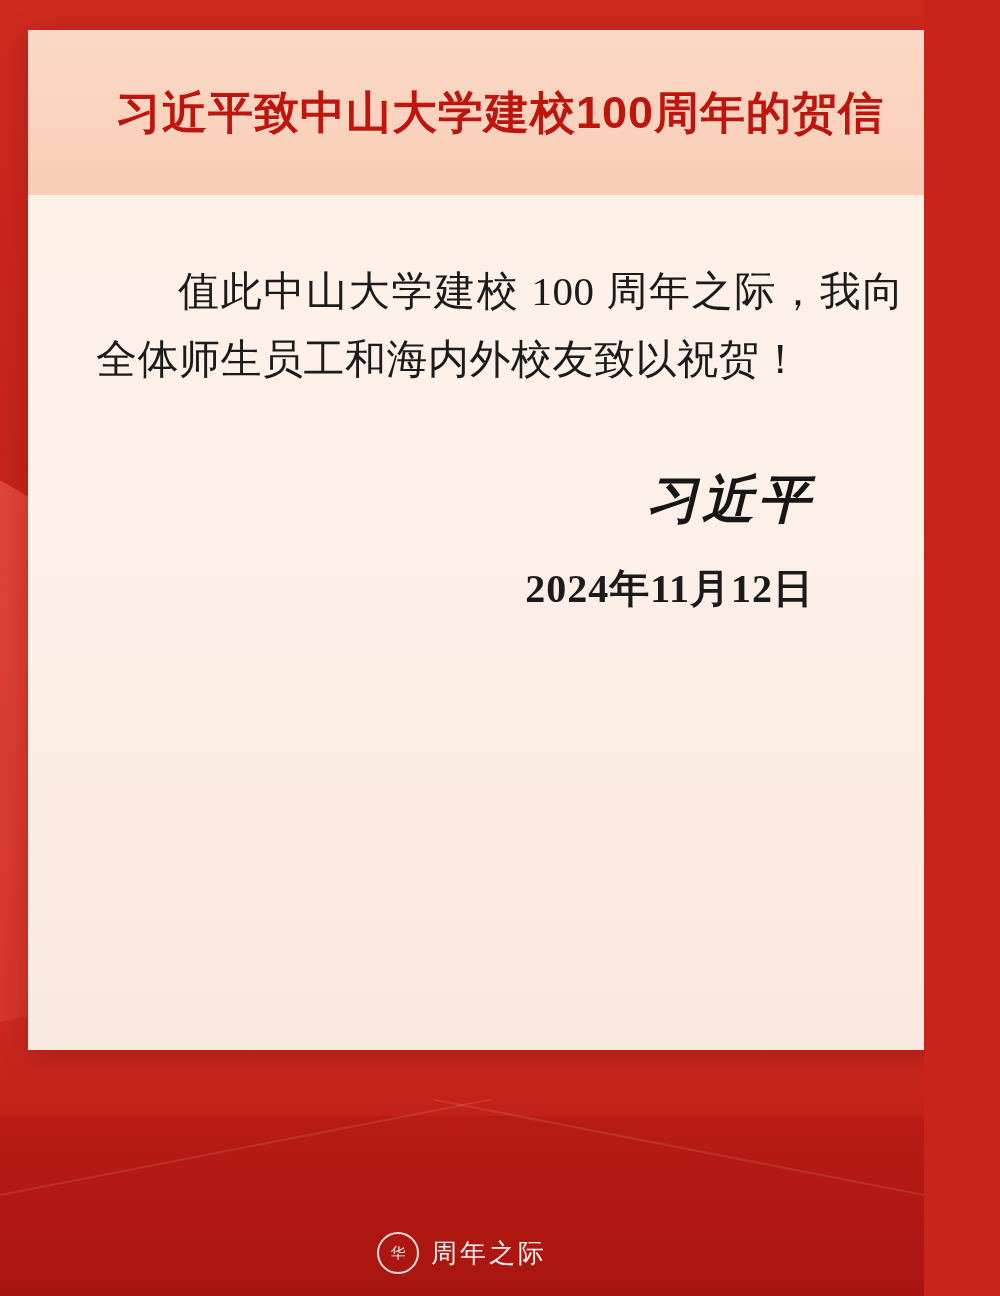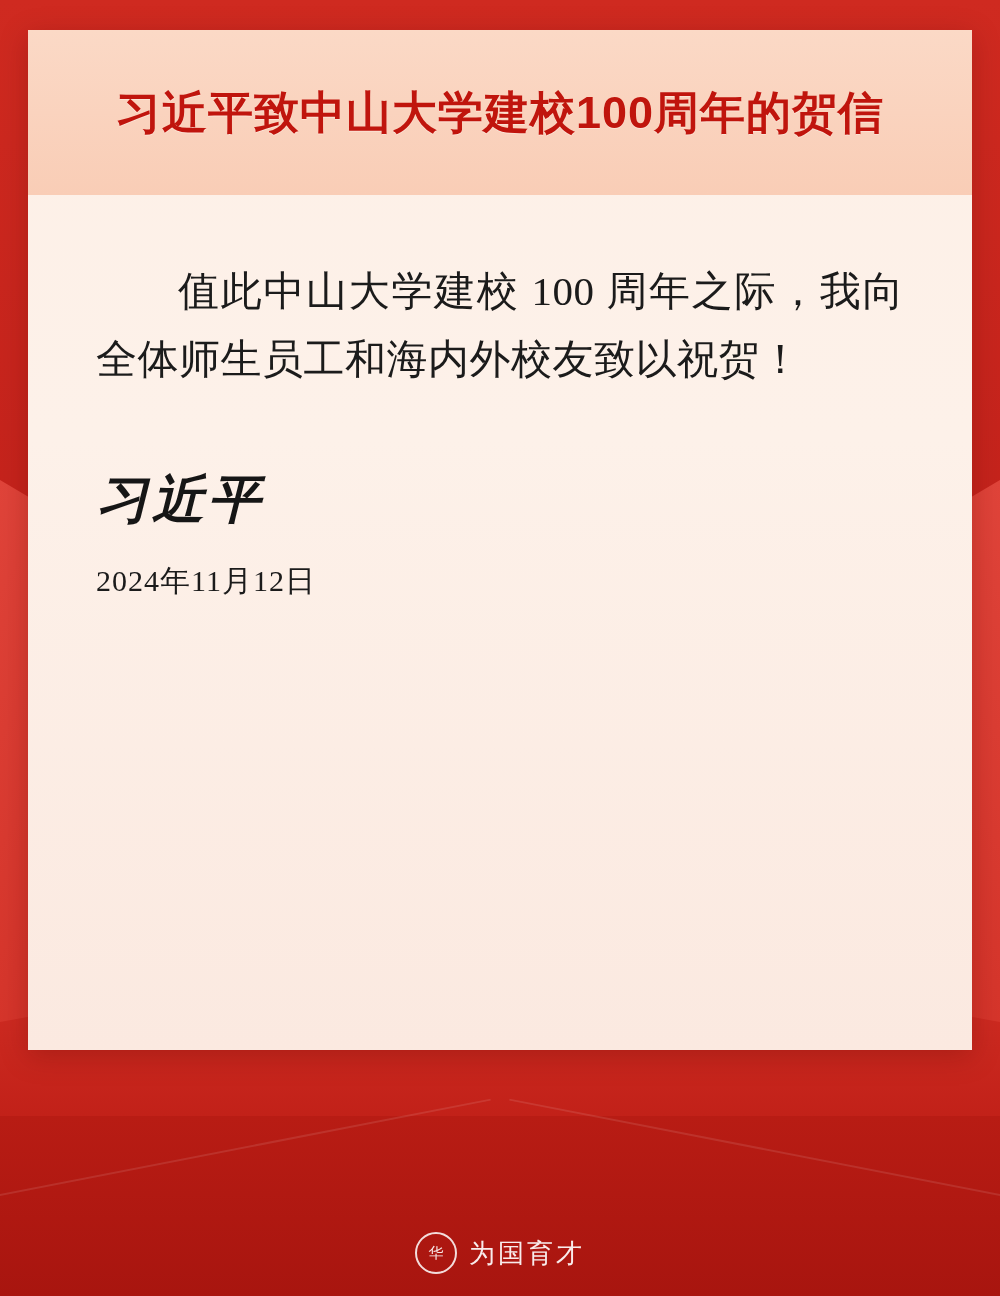--- a/index.html
+++ b/index.html
@@ -9,21 +9,21 @@
   body {
     width: 1000px;
     height: 1296px;
     background: #c8241c;
     font-family: "Liberation Serif", "DejaVu Serif", serif;
     overflow: hidden;
   }
 
   #poster {
     position: relative;
-    width: 1000px;
+    width: 924px;
     height: 1296px;
     background: linear-gradient(180deg, #cf2a20 0%, #c0201a 55%, #b01a14 100%);
     overflow: hidden;
   }
 
   
   .env-left {
     position: absolute;
     left: 0;
     top: 480px;
@@ -118,35 +118,36 @@
     text-indent: 2em;
     text-align: justify;
     letter-spacing: 0.5px;
     margin: 0 0 2px 0;
     font-family: "Liberation Serif", "DejaVu Serif", serif;
   }
 
   .sign-wrap {
     margin-top: 72px;
     padding-right: 90px;
-    text-align: left;
+    text-align: right;
   }
   .signature {
     font-family: "Liberation Serif", "DejaVu Serif", serif;
     font-size: 52px;
     font-weight: bold;
     color: #161616;
     letter-spacing: 4px;
     font-style: italic;
   }
   .sign-date {
     margin-top: 26px;
-    font-size: 30px;
+    font-size: 40px;
     color: #1b1b1b;
     letter-spacing: 1px;
+    font-weight: bold;
   }
 
   
   #footer {
     position: absolute;
     left: 0;
     right: 0;
     bottom: 22px;
     display: flex;
     align-items: center;
@@ -199,16 +200,16 @@
         <div class="sign-date">2024年11月12日</div>
       </div>
     </div>
 
   </div>
 
   <div id="footer">
     <div class="xinhua-logo">
       <span>华</span>
     </div>
-    <div class="footer-text">为国育才</div>
+    <div class="footer-text">周年之际</div>
   </div>
 
 </div>
 
 </body></html>

